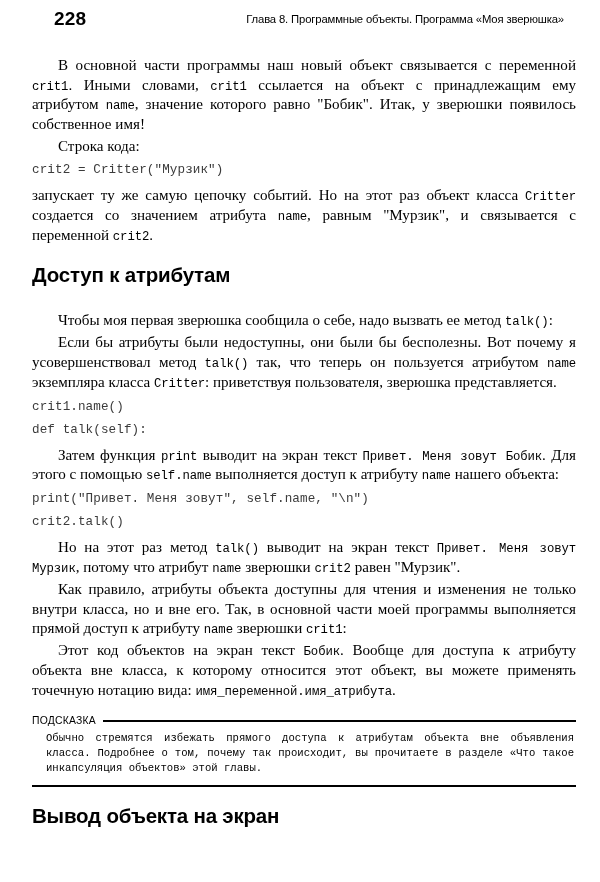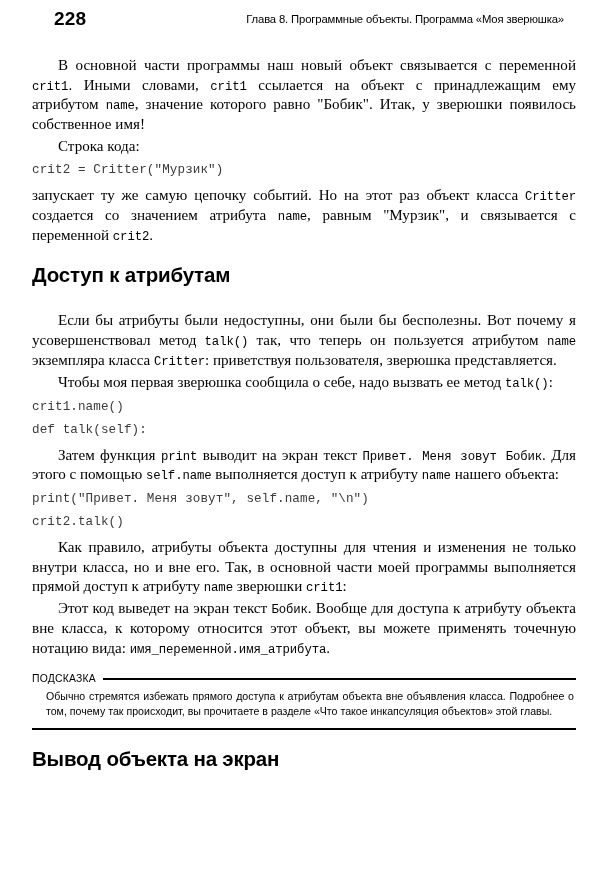--- a/index.html
+++ b/index.html
@@ -106,21 +106,21 @@
     letter-spacing: 0.2px;
     margin-bottom: 5px;
   }
   .tip-head .rule {
     flex: 1 1 auto;
     height: 2px;
     background: #000;
     margin-top: 1px;
   }
   .tip-body {
-    font-family: Liberation Sans, sans-serif;
+    font-family: Liberation Mono, monospace;
     font-size: 10.6px;
     line-height: 1.42;
     text-align: justify;
     margin-left: 14px;
     margin-right: 2px;
   }
   .tip-rule-bottom {
     height: 2px;
     background: #000;
     margin: 9px 0 0 0;
@@ -145,41 +145,42 @@
     <p class="body"><span>В основной части программы наш новый объект связывается с переменной </span><code>crit1</code><span>. Иными словами, </span><code>crit1</code><span> ссылается на объект с принадлежащим ему атрибутом </span><code>name</code><span>, значение которого равно "Бобик". Итак, у зверюшки появилось собственное имя!</span></p>
 
     <p class="body">Строка кода:</p>
 
     <pre class="code">crit2 = Critter("Мурзик")</pre>
 
     <p class="body noindent"><span>запускает ту же самую цепочку событий. Но на этот раз объект класса </span><code>Critter</code><span> создается со значением атрибута </span><code>name</code><span>, равным "Мурзик", и связывается с переменной </span><code>crit2</code><span>.</span></p>
 
     <h2 class="section">Доступ к атрибутам</h2>
 
+    <p class="body"><span>Чтобы моя первая зверюшка сообщила о себе, надо вызвать ее метод </span><code>talk()</code><span>:</span></p>
+
     <p class="body"><span>Если бы атрибуты были недоступны, они были бы бесполезны. Вот почему я усовершенствовал метод </span><code>talk()</code><span> так, что теперь он пользуется атрибутом </span><code>name</code><span> экземпляра класса </span><code>Critter</code><span>: приветствуя пользователя, зверюшка представляется.</span></p>
-
-    <p class="body"><span>Чтобы моя первая зверюшка сообщила о себе, надо вызвать ее метод </span><code>talk()</code><span>:</span></p>
 
     <pre class="code">crit1.name()</pre>
 
 
     <pre class="code">def talk(self):</pre>
 
     <p class="body"><span>Затем функция </span><code>print</code><span> выводит на экран текст </span><code>Привет. Меня зовут Бобик</code><span>. Для этого с помощью </span><code>self.name</code><span> выполняется доступ к атрибуту </span><code>name</code><span> нашего объекта:</span></p>
 
     <pre class="code">print("Привет. Меня зовут", self.name, "\n")</pre>
 
 
     <pre class="code">crit2.talk()</pre>
 
+    <p class="body"><span>Но на этот раз метод </span><code>talk()</code><span> выводит на экран текст </span><code>Привет. Меня зовут Мурзик</code><span>, потому что атрибут </span><code>name</code><span> зверюшки </span><code>crit2</code><span> равен "Мурзик".</span></p>
 
     <p class="body"><span>Как правило, атрибуты объекта доступны для чтения и изменения не только внутри класса, но и вне его. Так, в основной части моей программы выполняется прямой доступ к атрибуту </span><code>name</code><span> зверюшки </span><code>crit1</code><span>:</span></p>
 
 
-    <p class="body"><span>Этот код выведет на экран текст </span><code>Бобик</code><span>. Вообще для доступа к атрибуту объекта вне класса, к которому относится этот объект, вы можете применять точечную нотацию вида: </span><code>имя_переменной.имя_атрибута</code><span>.</span></p>
+    <p class="body"><span>Этот код объектов на экран текст </span><code>Бобик</code><span>. Вообще для доступа к атрибуту объекта вне класса, к которому относится этот объект, вы можете применять точечную нотацию вида: </span><code>имя_переменной.имя_атрибута</code><span>.</span></p>
 
     <div class="tip">
       <div class="tip-head">
         <span>ПОДСКАЗКА</span>
         <span class="rule"></span>
       </div>
       <div class="tip-body">Обычно стремятся избежать прямого доступа к атрибутам объекта вне объявления класса. Подробнее о том, почему так происходит, вы прочитаете в разделе «Что такое инкапсуляция объектов» этой главы.</div>
       <div class="tip-rule-bottom"></div>
     </div>
 

